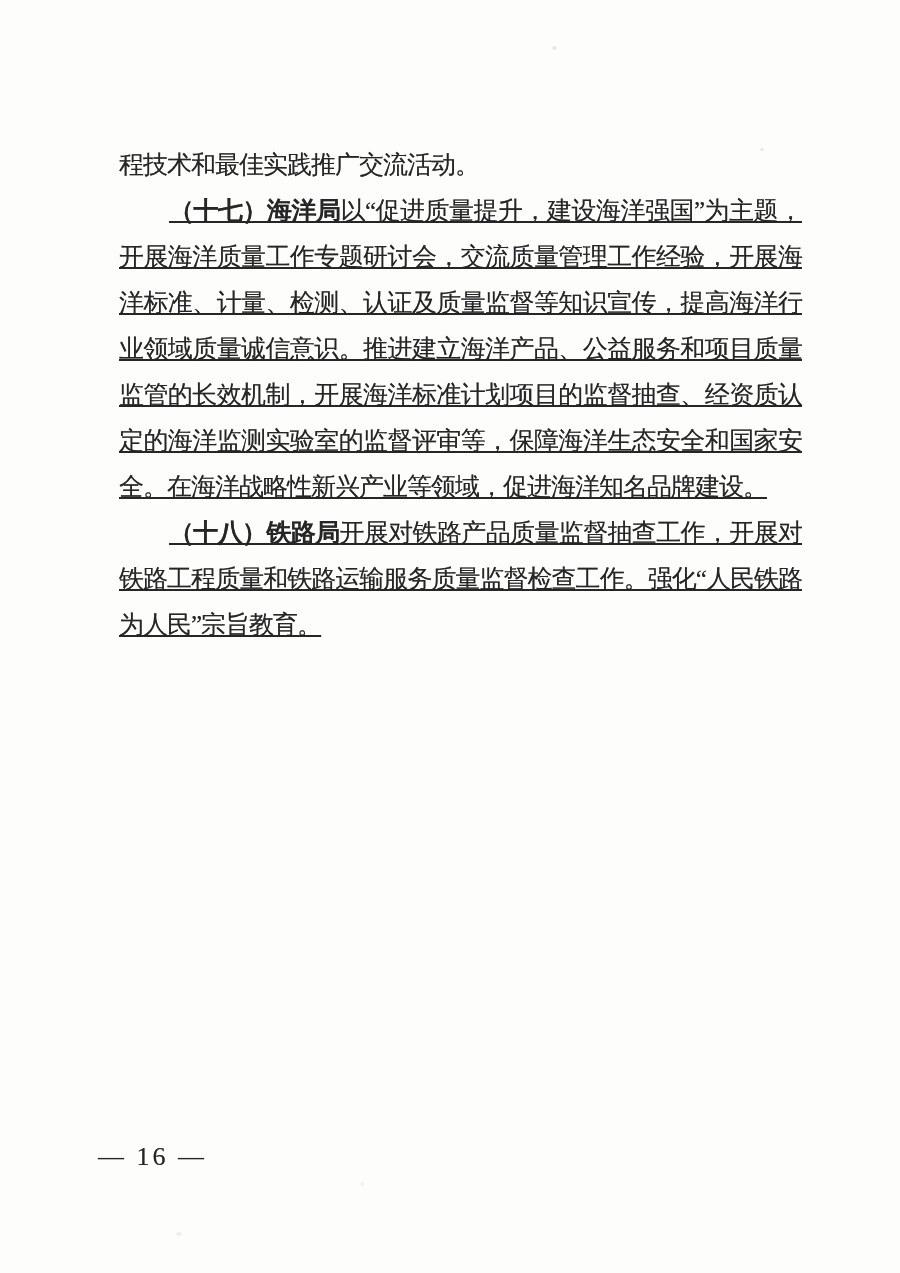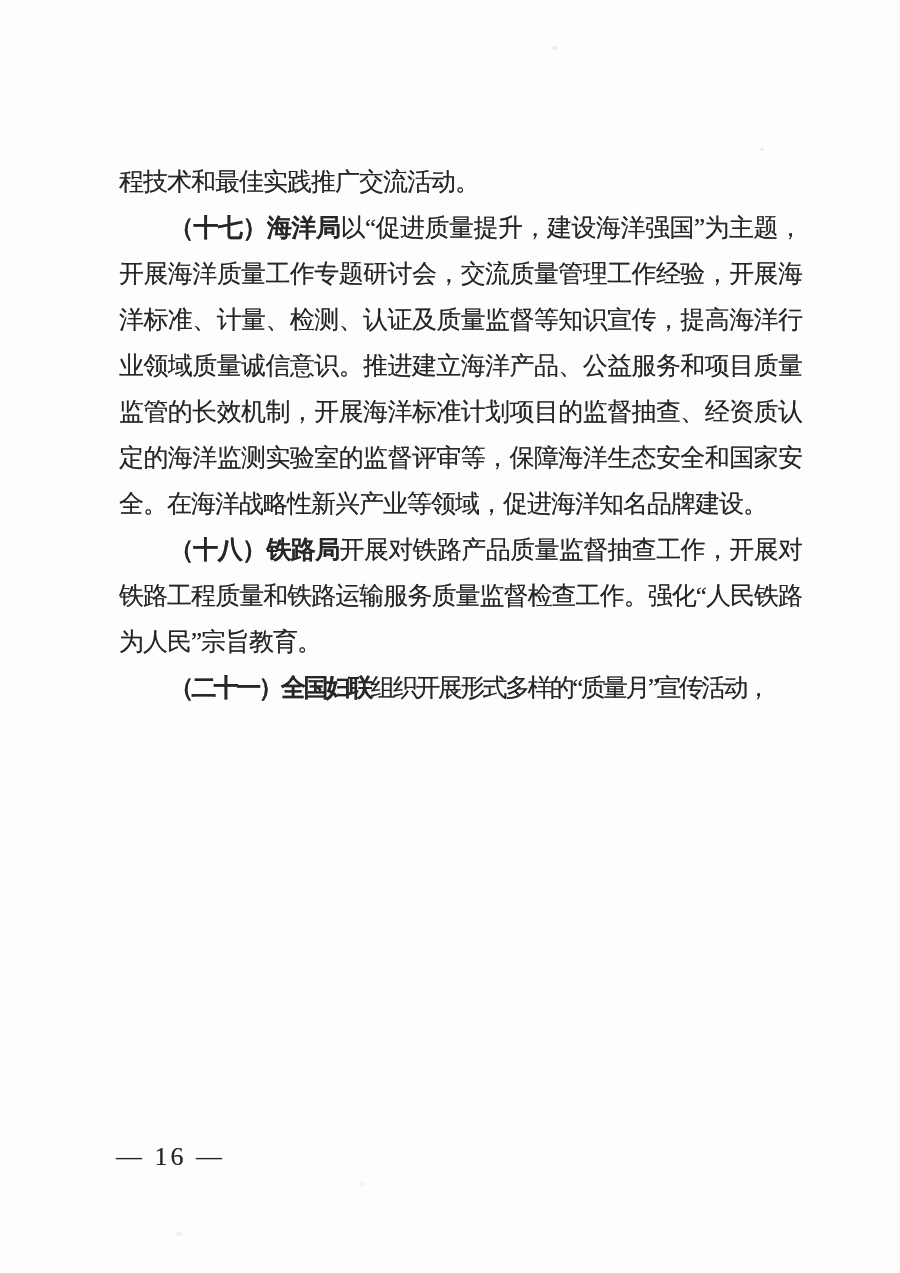--- a/index.html
+++ b/index.html
@@ -16,48 +16,49 @@
     color: var(--ink, #262626);
   }
   .sheet {
     position: absolute;
     inset: 0;
   }
   
   .text-block {
     position: absolute;
     left: 119px;
-    top: 159px;
+    top: 142px;
     width: 683px;
   }
   .para {
     font-size: 25px;
     line-height: 46px;
     letter-spacing: -1px;
     text-align: justify;
     text-justify: inter-character;
     margin: 0;
     word-break: break-all;
   }
   .para.indent {
     text-indent: 50px;
+    text-decoration: underline;
   }
   .para.tight {
     letter-spacing: -2.6px;
   }
   .para .lead {
     font-weight: 700;
   }
   
   .para, .page-number {
     text-shadow: 0 0 0.4px rgba(40,40,40,0.55);
   }
   .page-number {
     position: absolute;
-    left: 116px;
+    left: 98px;
     top: 1142px;
     font-size: 26px;
     letter-spacing: 3px;
     color: var(--ink, #262626);
     white-space: nowrap;
   }
   
   .speckle {
     position: absolute;
     border-radius: 50%;
@@ -70,21 +71,20 @@
 </style>
 </head>
 <body style="--paper: #fdfdfb; --ink: #262626;">
 
 <div class="sheet">
 
   <div class="text-block" id="text-block">
       <p class="para"><span>程技术和最佳实践推广交流活动。</span></p>
       <p class="para indent"><span class="lead">（十七）海洋局</span><span>以“促进质量提升，建设海洋强国”为主题，开展海洋质量工作专题研讨会，交流质量管理工作经验，开展海洋标准、计量、检测、认证及质量监督等知识宣传，提高海洋行业领域质量诚信意识。推进建立海洋产品、公益服务和项目质量监管的长效机制，开展海洋标准计划项目的监督抽查、经资质认定的海洋监测实验室的监督评审等，保障海洋生态安全和国家安全。在海洋战略性新兴产业等领域，促进海洋知名品牌建设。</span></p>
       <p class="para indent"><span class="lead">（十八）铁路局</span><span>开展对铁路产品质量监督抽查工作，开展对铁路工程质量和铁路运输服务质量监督检查工作。强化“人民铁路为人民”宗旨教育。</span></p>
-      <p class="para indent tight"><span class="lead">（二十一）全国妇联</span><span>组织开展形式多样的“质量月”宣传活动，</span></p>
     </div>
 
   <div class="page-number">— 16 —</div>
 
   <span class="speckle s1"></span>
   <span class="speckle s2"></span>
   <span class="speckle s3"></span>
   <span class="speckle s4"></span>
 
 </div>

